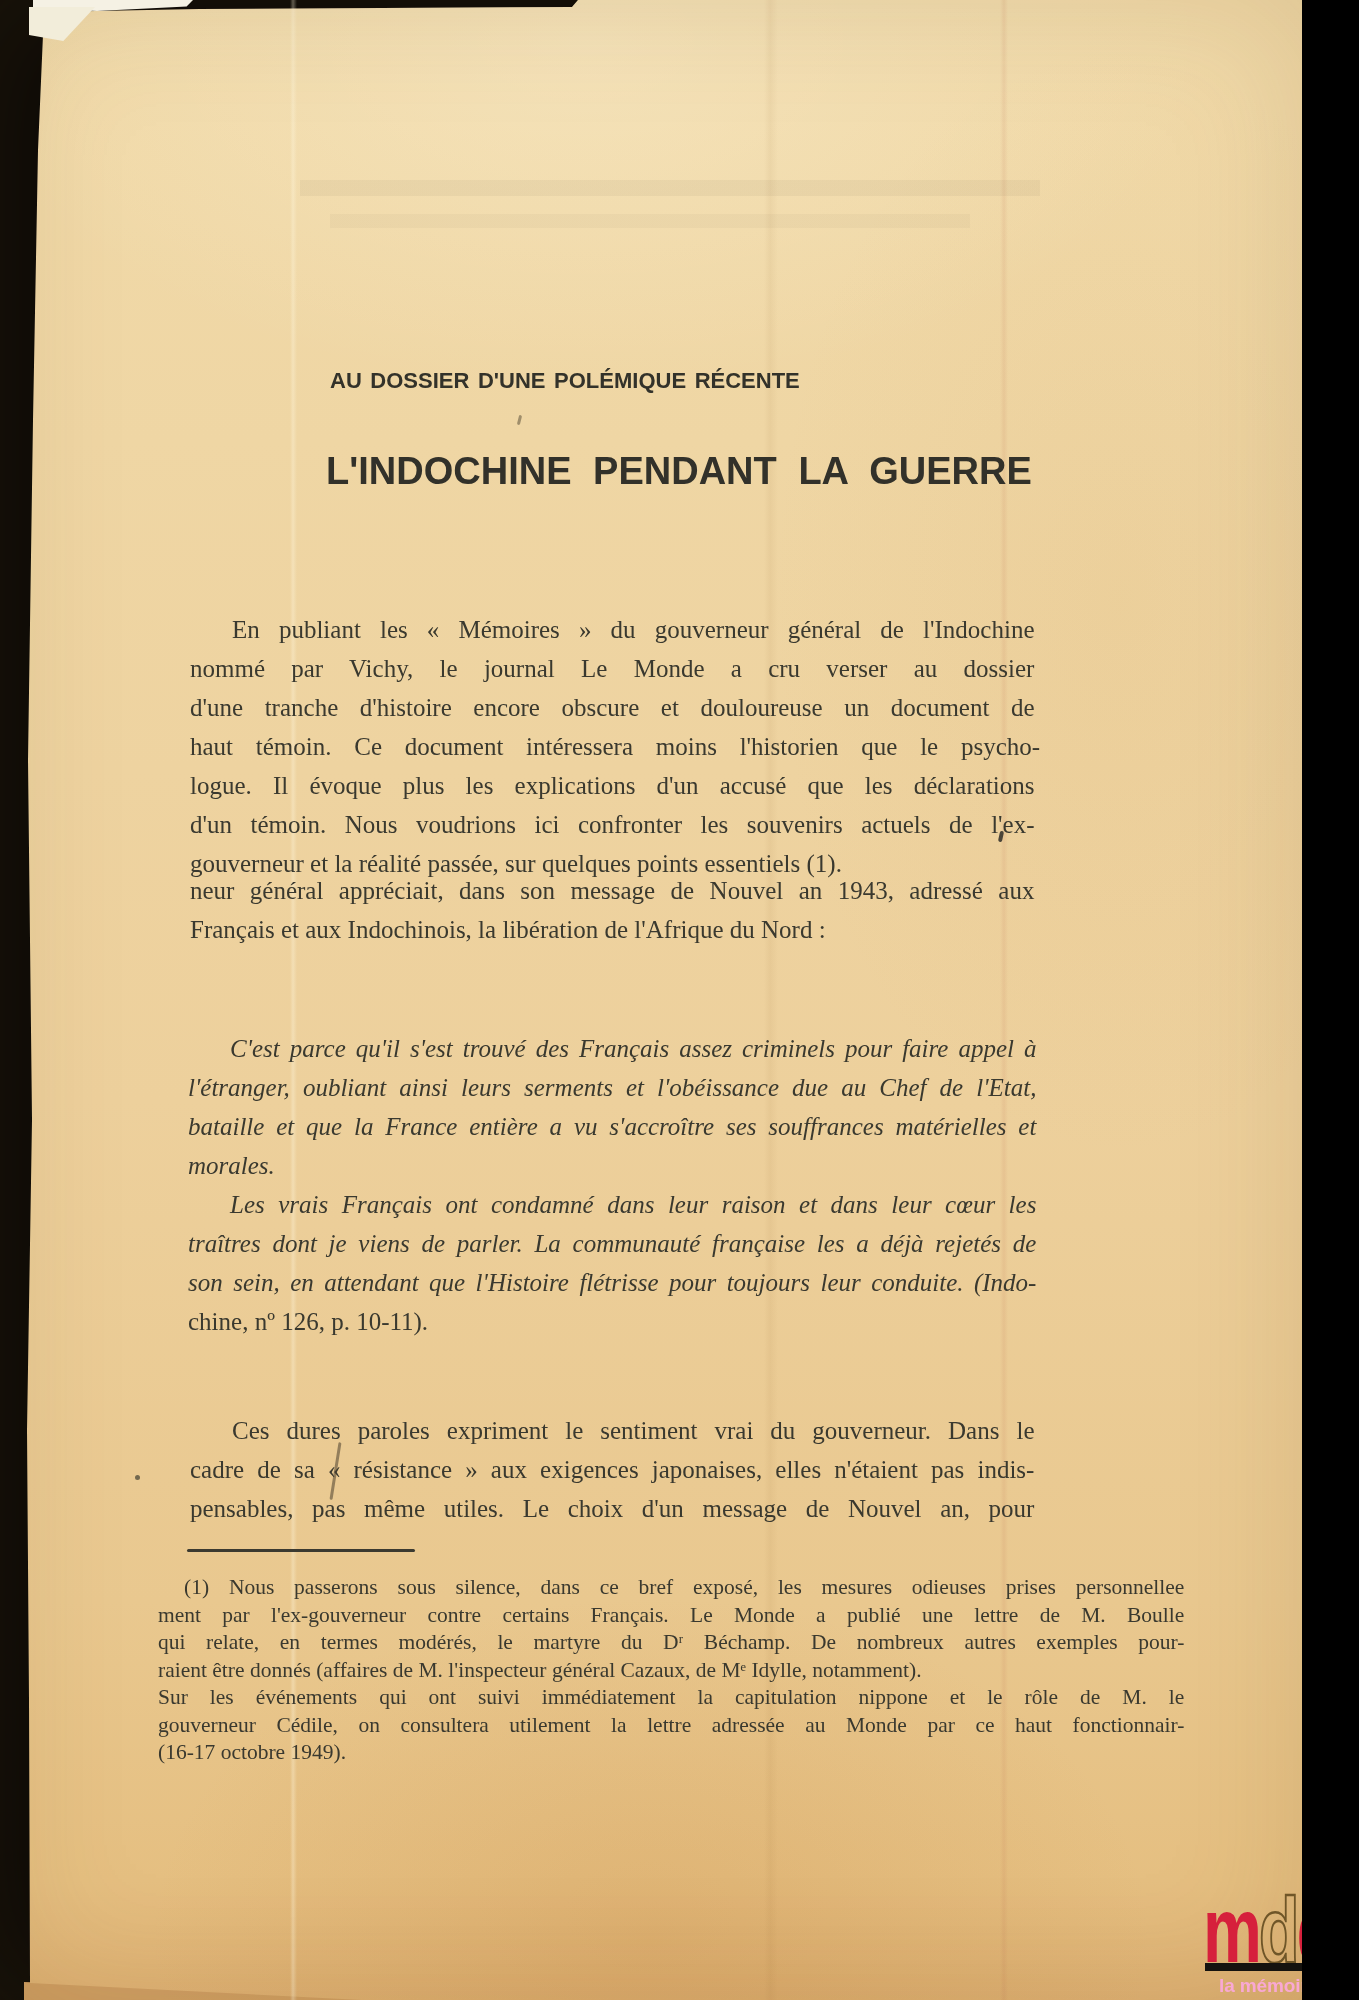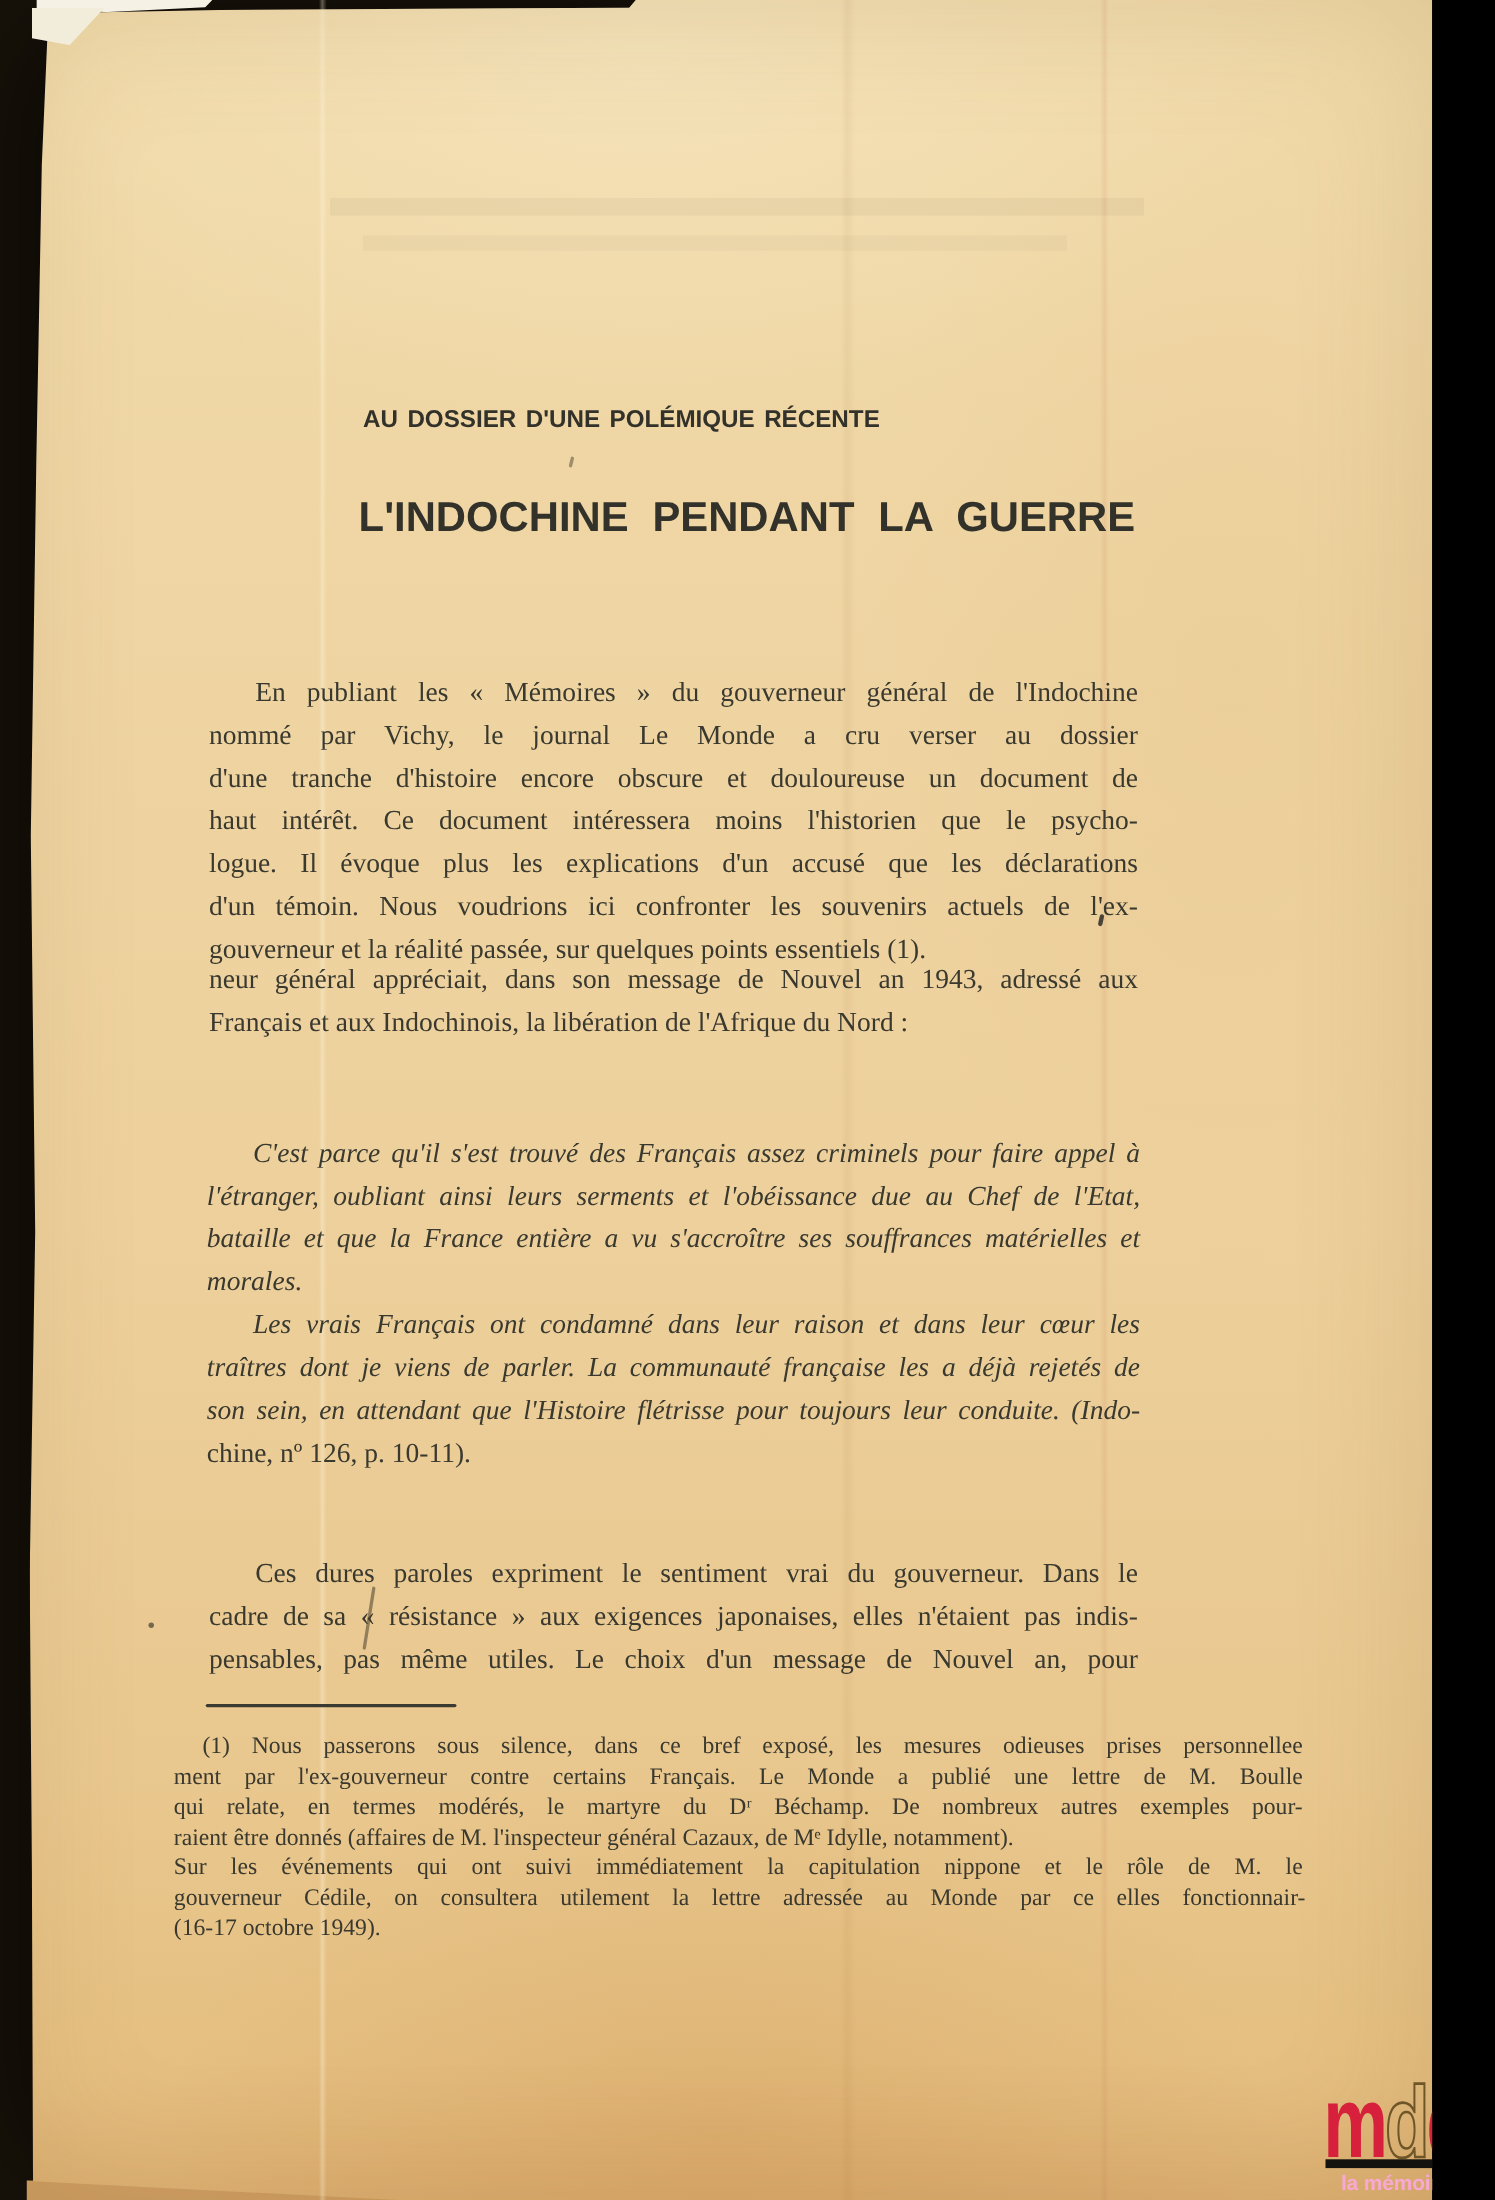--- a/index.html
+++ b/index.html
@@ -95,21 +95,21 @@
   <div class="content">
 
     <div class="block line kicker"><span style="letter-spacing: 0px; word-spacing: 2.46172px;">AU DOSSIER D'UNE POLÉMIQUE RÉCENTE</span></div>
 
     <div class="block line title"><span style="letter-spacing: 0px; word-spacing: 11.0646px;">L'INDOCHINE PENDANT LA GUERRE</span></div>
 
     <div class="block para1">
       <div class="line b-line ind"><span style="letter-spacing: 0px; word-spacing: 12.8734px;">En publiant les « Mémoires » du gouverneur général de l'Indochine</span></div>
       <div class="line b-line"><span style="letter-spacing: 0px; word-spacing: 20.0409px;">nommé par Vichy, le journal Le Monde a cru verser au dossier</span></div>
       <div class="line b-line"><span style="letter-spacing: 0px; word-spacing: 15.3181px;">d'une tranche d'histoire encore obscure et douloureuse un document de</span></div>
-      <div class="line b-line"><span style="letter-spacing: 0px; word-spacing: 16.5073px;">haut intérêt. Ce document intéressera moins l'historien que le psycho-</span></div>
+      <div class="line b-line"><span style="letter-spacing: 0px; word-spacing: 16.5073px;">haut témoin. Ce document intéressera moins l'historien que le psycho-</span></div>
       <div class="line b-line"><span style="letter-spacing: 0px; word-spacing: 14.9234px;">logue. Il évoque plus les explications d'un accusé que les déclarations</span></div>
       <div class="line b-line"><span style="letter-spacing: 0px; word-spacing: 12.2453px;">d'un témoin. Nous voudrions ici confronter les souvenirs actuels de l'ex-</span></div>
       <div class="line b-line plain"><span style="letter-spacing: 0px; word-spacing: 0px;">gouverneur et la réalité passée, sur quelques points essentiels (1).</span></div>
     </div>
 
     <div class="block para2">
       <div class="line b-line"><span style="letter-spacing: 0px; word-spacing: 9.17869px; text-align: center;">neur général appréciait, dans son message de Nouvel an 1943, adressé aux</span></div>
       <div class="line b-line plain"><span style="letter-spacing: 0px; word-spacing: 0px;">Français et aux Indochinois, la libération de l'Afrique du Nord :</span></div>
     </div>
 
@@ -131,21 +131,21 @@
     </div>
 
     <div class="block fnrule"></div>
 
     <div class="block footnote">
       <div class="line f-line ind-sm"><span style="letter-spacing: 0px; word-spacing: 14.4416px;">(1) Nous passerons sous silence, dans ce bref exposé, les mesures odieuses prises personnellee</span></div>
       <div class="line f-line"><span style="letter-spacing: 0px; word-spacing: 15.8875px;">ment par l'ex-gouverneur contre certains Français. Le Monde a publié une lettre de M. Boulle</span></div>
       <div class="line f-line"><span style="letter-spacing: 0px; word-spacing: 15.2212px;">qui relate, en termes modérés, le martyre du Dʳ Béchamp. De nombreux autres exemples pour-</span></div>
       <div class="line f-line plain"><span style="letter-spacing: 0px; word-spacing: 0px;">raient être donnés (affaires de M. l'inspecteur général Cazaux, de Mᵉ Idylle, notamment).</span></div>
       <div class="line f-line"><span style="letter-spacing: 0px; word-spacing: 16.5896px;">Sur les événements qui ont suivi immédiatement la capitulation nippone et le rôle de M. le</span></div>
-      <div class="line f-line"><span style="letter-spacing: 0px; word-spacing: 15.1507px;">gouverneur Cédile, on consultera utilement la lettre adressée au Monde par ce elles fonctionnair-</span></div>
+      <div class="line f-line"><span style="letter-spacing: 0px; word-spacing: 15.1507px;">gouverneur Cédile, on consultera utilement la lettre adressée au Monde par ce haut fonctionnair-</span></div>
       <div class="line f-line plain"><span style="letter-spacing: 0px; word-spacing: 0px;">(16-17 octobre 1949).</span></div>
     </div>
 
     <div class="mark mark-apostrophe"></div>
     <div class="mark mark-dot"></div>
     <div class="mark mark-stroke"></div>
     <div class="mark mark-tick"></div>
   </div>
 
   <div class="logo">

